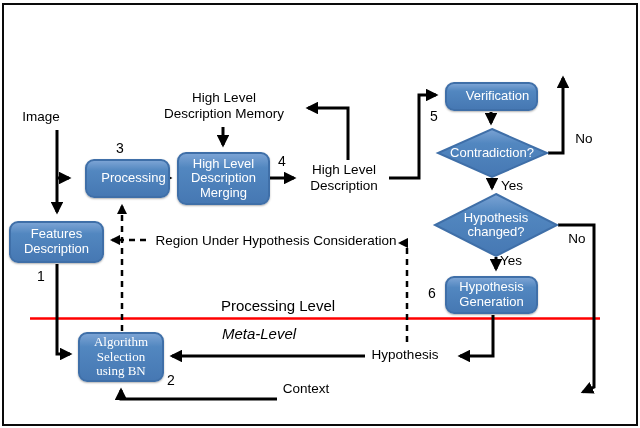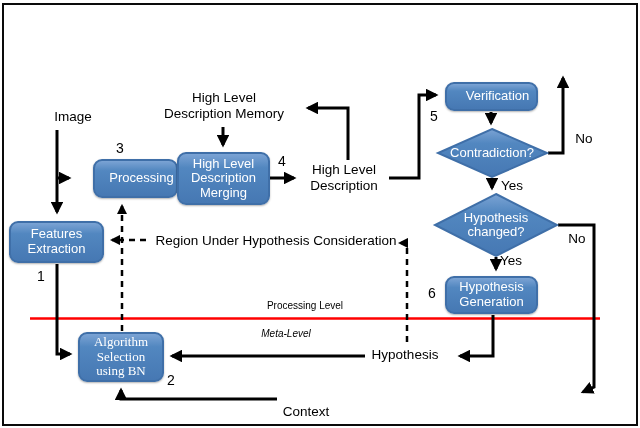--- a/index.html
+++ b/index.html
@@ -23,21 +23,21 @@
   .dtext{
     position:absolute;transform:translate(-50%,-50%);
     color:#fff;text-align:center;white-space:pre-line;
     font-size:13px;line-height:1.1;
   }
   .lbl{
     position:absolute;transform:translate(-50%,-50%);
     text-align:center;white-space:pre-line;font-size:13.5px;line-height:1.18;
   }
   .nowrap{white-space:nowrap;padding-left:16px;}
-  .level{font-size:10px;margin-left:27px;}
+  .level{font-size:15px;}
   .step{font-size:14px;}
 </style>
 </head>
 <body>
 
 <div class="canvas">
 
   <svg class="wires" width="640" height="428" viewBox="0 0 640 428">
     <defs>
       <marker id="ah" viewBox="0 0 10 10" refX="8" refY="5" markerWidth="4.2" markerHeight="4.2" orient="auto-start-reverse" markerUnits="strokeWidth">
@@ -74,47 +74,47 @@
     <g stroke="#000" stroke-width="2.5" fill="none" stroke-dasharray="6 5">
       <polyline points="122,331 122,206" marker-end="url(#ah)"></polyline>
       <polyline points="146,240 112,240" marker-end="url(#ah)"></polyline>
       <polyline points="407,342 407,243 400,243" marker-end="url(#ah)"></polyline>
     </g>
 
     <polygon points="492,129 547,153 492,177 438,153" fill="url(#nodeGrad)" stroke="#3f6fa8" stroke-width="2"></polygon>
     <polygon points="496,194 557,225 496,256 435,225" fill="url(#nodeGrad)" stroke="#3f6fa8" stroke-width="2"></polygon>
   </svg>
 
-  <div class="node" style="left:93px;top:159px;width:85px;height:39px;padding-left:12px;">Processing</div>
+  <div class="node" style="left:85px;top:159px;width:85px;height:39px;padding-left:12px;">Processing</div>
   <div class="node" style="left:177px;top:152px;width:93px;height:53px;">High Level
 Description
 Merging</div>
   <div class="node" style="left:9px;top:221px;width:95px;height:42px;">Features
-Extraction</div>
+Description</div>
   <div class="node" style="left:78px;top:332px;width:86px;height:50px;font-family:Liberation Serif, serif;">Algorithm
 Selection
 using BN</div>
   <div class="node" style="left:445px;top:82px;width:93px;height:29px;padding-left:12px;">Verification</div>
   <div class="node" style="left:445px;top:276px;width:93px;height:38px;">Hypothesis
 Generation</div>
 
   <div class="dtext" style="left:492px;top:153px;">Contradiction?</div>
   <div class="dtext" style="left:496px;top:225px;">Hypothesis
 changed?</div>
 
-  <div class="lbl" style="left:73px;top:117px;">Image</div>
+  <div class="lbl" style="left:41px;top:117px;">Image</div>
   <div class="lbl" style="left:224px;top:106px;">High Level
 Description Memory</div>
   <div class="lbl" style="left:344px;top:178px;">High Level
 Description</div>
   <div class="lbl nowrap" style="left:268px;top:241px;">Region Under Hypothesis Consideration</div>
   <div class="lbl level" style="left:278px;top:306px;">Processing Level</div>
   <div class="lbl level" style="left:259px;top:334px;font-style:italic;">Meta-Level</div>
   <div class="lbl" style="left:405px;top:355px;">Hypothesis</div>
-  <div class="lbl" style="left:306px;top:412px;">Context</div>
+  <div class="lbl" style="left:306px;top:389px;">Context</div>
 
   <div class="lbl" style="left:584px;top:139px;">No</div>
   <div class="lbl" style="left:512px;top:186px;">Yes</div>
   <div class="lbl" style="left:577px;top:239px;">No</div>
   <div class="lbl" style="left:511px;top:261px;">Yes</div>
 
   <div class="lbl step" style="left:41px;top:276px;">1</div>
   <div class="lbl step" style="left:171px;top:380px;">2</div>
   <div class="lbl step" style="left:120px;top:148px;">3</div>
   <div class="lbl step" style="left:282px;top:161px;">4</div>

